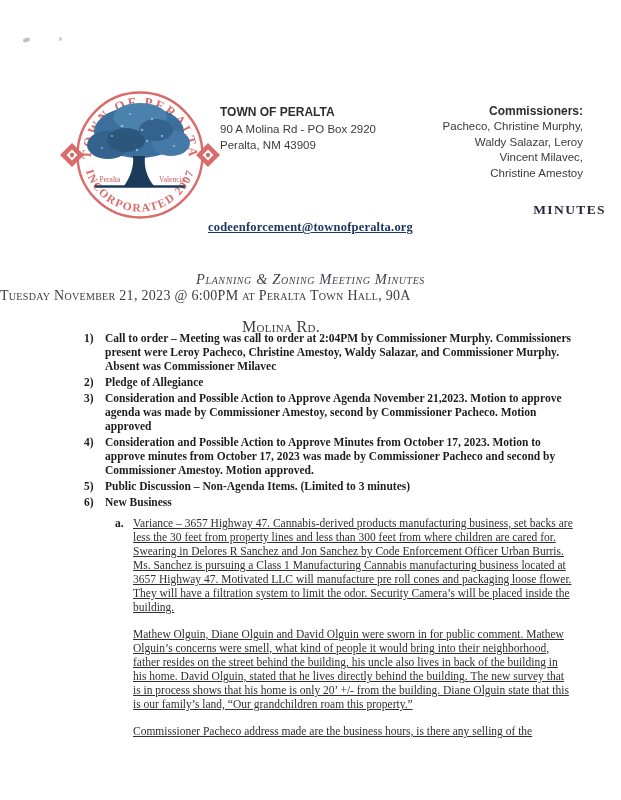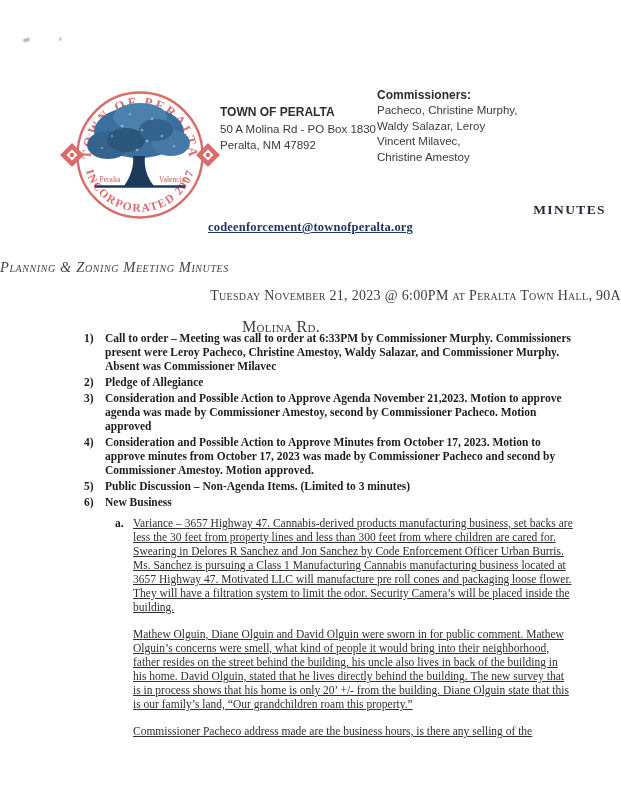--- a/index.html
+++ b/index.html
@@ -13,34 +13,34 @@
   .speck{position:absolute;}
   .s1{left:23px;top:38px;width:7px;height:4px;background:#8d8d8d;border-radius:2px;transform:rotate(-18deg);opacity:.55;}
   .s2{left:59px;top:37px;width:3px;height:4px;background:#9a9a9a;border-radius:50%;opacity:.5;}
 
   .seal{position:absolute;left:52px;top:86px;width:176px;height:142px;}
 
   .org{position:absolute;left:220px;top:104px;font-family:"Liberation Sans",sans-serif;
        font-size:11.5px;line-height:16px;color:#3a3a3a;}
   .org .org-name{font-weight:bold;font-size:12px;color:#2d2d2d;margin-bottom:1px;}
 
-  .comm{position:absolute;left:377px;top:88px;width:206px;text-align:left;
+  .comm{position:absolute;left:377px;top:104px;width:206px;text-align:right;
         font-family:"Liberation Sans",sans-serif;font-size:11.5px;line-height:15.4px;color:#3a3a3a;}
   .comm .comm-h{font-weight:bold;font-size:12px;color:#2d2d2d;}
 
   .minutes-h{position:absolute;left:0;top:202px;width:606px;text-align:right;
              font-weight:bold;font-size:13.5px;letter-spacing:1.4px;color:#26263a;}
 
   .email{position:absolute;left:0;top:220px;width:621px;text-align:center;
          font-size:12.5px;font-weight:bold;}
   .email a{color:#1f3566;text-decoration:underline;letter-spacing:.2px;cursor:pointer;}
 
-  .t1{position:absolute;left:0;top:259px;width:621px;text-align:left;
+  .t1{position:absolute;left:0;top:271px;width:621px;text-align:center;
       font-style:italic;font-variant:small-caps;font-size:14.5px;letter-spacing:.6px;color:#43444f;}
-  .t2{position:absolute;left:0;top:288px;width:621px;text-align:right;
+  .t2{position:absolute;left:0;top:288px;width:621px;text-align:left;
       font-variant:small-caps;font-size:14px;letter-spacing:.3px;color:#3c3c42;}
   .t3{position:absolute;left:0;top:318px;width:562px;text-align:center;
       font-variant:small-caps;font-size:16px;letter-spacing:.3px;color:#3c3c42;}
 
   .agenda{position:absolute;left:84px;top:331px;width:491px;
           font-weight:bold;font-size:11.5px;line-height:14px;color:#1d1d1d;}
   .aitem{display:flex;margin-bottom:2px;}
   .num{flex:0 0 21px;}
   .itxt{flex:1;}
 
@@ -99,22 +99,22 @@
       </g>
       <path d="M 81,70 C 82,80 79,90 72,100 L 102,100 C 94,90 92,80 93,70 Z" fill="#1c3a5a"></path>
       <path d="M 43,100.5 L 133,100.5" stroke="#1c3a5a" stroke-width="2.6"></path>
     </g>
     <text x="58" y="96" text-anchor="middle" style="font-family:&quot;Liberation Serif&quot;,serif;font-size:7.5px" fill="#c65b5b">Peralta</text>
     <text x="120" y="96" text-anchor="middle" style="font-family:&quot;Liberation Serif&quot;,serif;font-size:7.5px" fill="#c65b5b">Valencia</text>
   </svg>
 
   <div class="org">
     <div class="org-name">TOWN OF PERALTA</div>
-    <div>50 A Molina Rd - PO Box 1830</div>
-    <div>Peralta, NM 47892</div>
+    <div>90 A Molina Rd - PO Box 2920</div>
+    <div>Peralta, NM 43909</div>
   </div>
 
   <div class="comm">
     <div class="comm-h">Commissioners:</div>
     <div>Pacheco, Christine Murphy,</div>
     <div>Waldy Salazar, Leroy</div>
     <div>Vincent Milavec,</div>
     <div>Christine Amestoy</div>
   </div>
 
@@ -124,21 +124,21 @@
     <a>codeenforcement@townofperalta.org</a>
   </div>
 
   <div class="t1">Planning &amp; Zoning Meeting Minutes</div>
   <div class="t2">Tuesday November 21, 2023 @ 6:00PM at Peralta Town Hall, 90A</div>
   <div class="t3">Molina Rd.</div>
 
   <div class="agenda">
     <div class="aitem">
       <span class="num">1)</span>
-      <span class="itxt">Call to order – Meeting was call to order at 6:33PM by Commissioner Murphy. Commissioners present were Leroy Pacheco, Christine Amestoy, Waldy Salazar, and Commissioner Murphy. Absent was Commissioner Milavec</span>
+      <span class="itxt">Call to order – Meeting was call to order at 2:04PM by Commissioner Murphy. Commissioners present were Leroy Pacheco, Christine Amestoy, Waldy Salazar, and Commissioner Murphy. Absent was Commissioner Milavec</span>
     </div>
     <div class="aitem">
       <span class="num">2)</span>
       <span class="itxt">Pledge of Allegiance</span>
     </div>
     <div class="aitem">
       <span class="num">3)</span>
       <span class="itxt">Consideration and Possible Action to Approve Agenda November 21,2023. Motion to approve agenda was made by Commissioner Amestoy, second by Commissioner Pacheco. Motion approved</span>
     </div>
     <div class="aitem">

